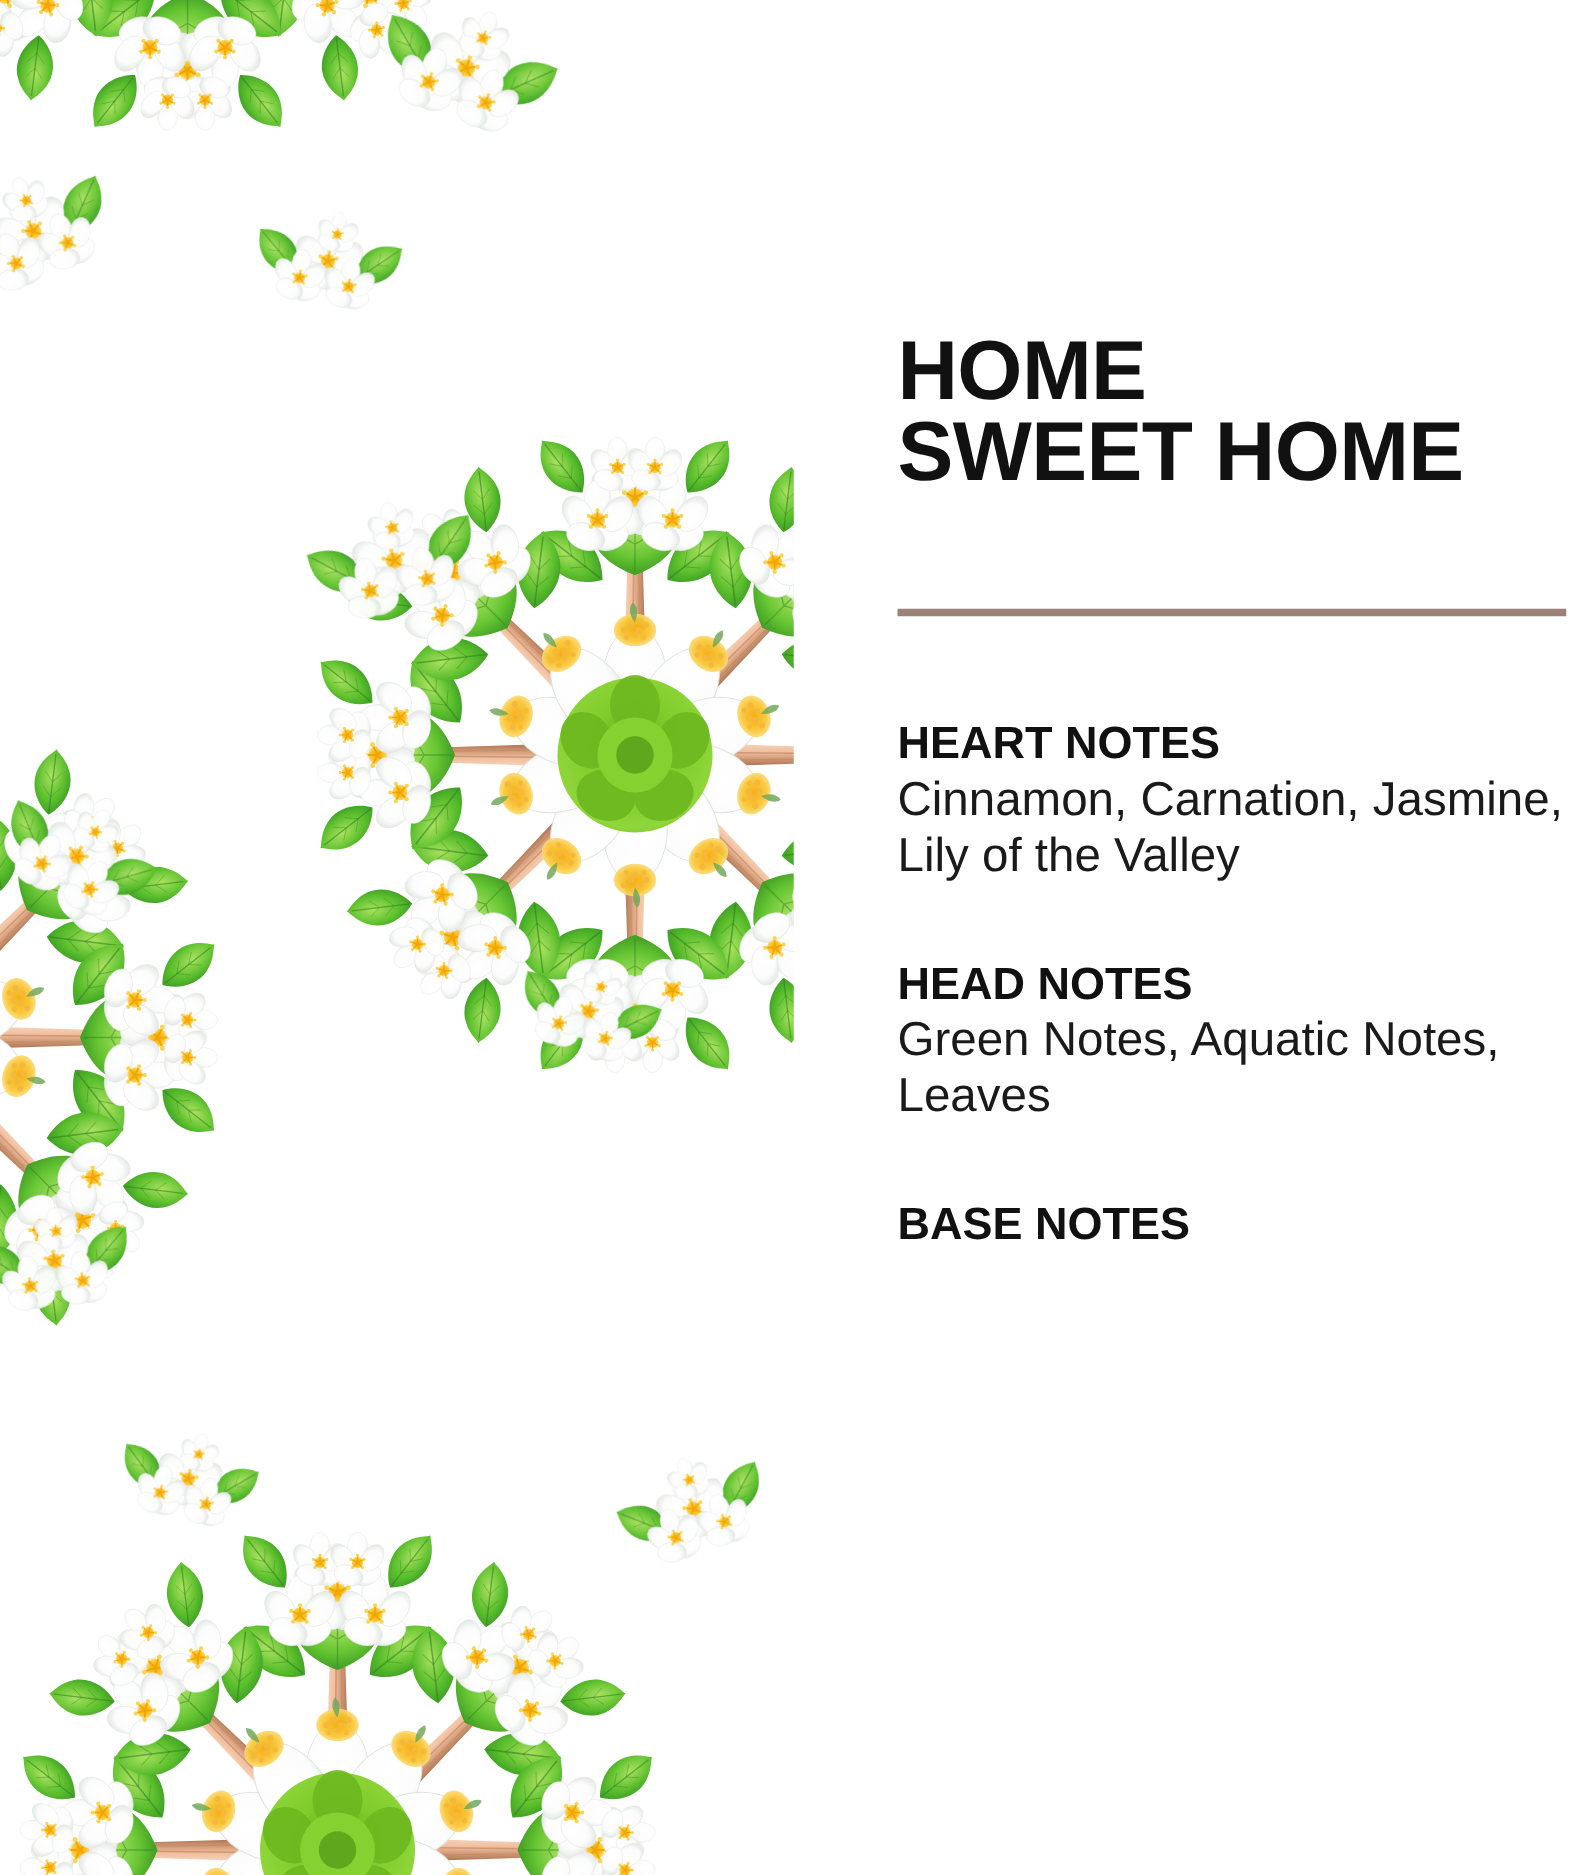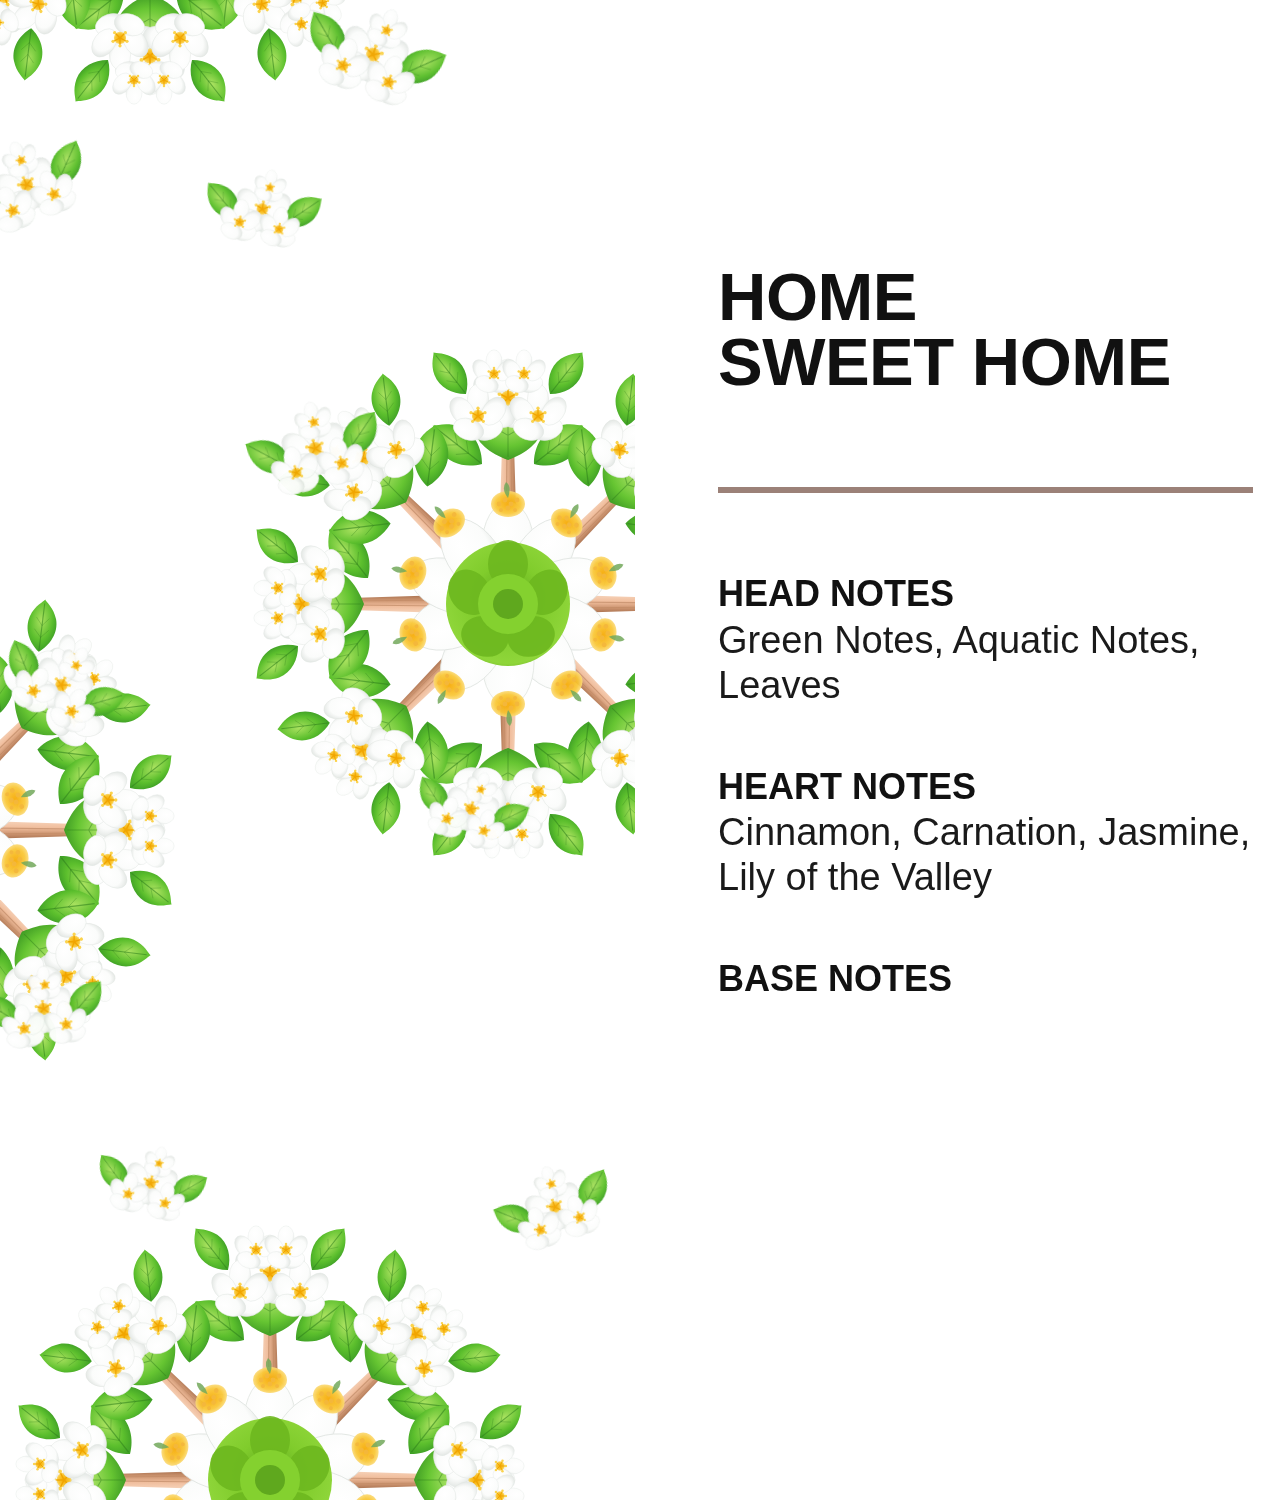--- a/index.html
+++ b/index.html
@@ -319,29 +319,29 @@
     <div class="title-block">
       <h1 class="title">HOME
 SWEET HOME</h1>
     </div>
 
     <div class="divider" style="background: rgb(155, 129, 120);"></div>
 
     <div class="notes">
 
       <div class="note-group">
+        <h2 class="note-heading">HEART NOTES</h2>
+        <p class="note-body">Cinnamon, Carnation, Jasmine, Lily of the Valley</p>
+      </div>
+
+      <div class="note-group">
         <h2 class="note-heading">HEAD NOTES</h2>
         <p class="note-body">Green Notes, Aquatic Notes, Leaves</p>
       </div>
 
       <div class="note-group">
-        <h2 class="note-heading">HEART NOTES</h2>
-        <p class="note-body">Cinnamon, Carnation, Jasmine, Lily of the Valley</p>
-      </div>
-
-      <div class="note-group">
         <h2 class="note-heading">BASE NOTES</h2>
       </div>
 
     </div>
   </div>
 
 </div>
 
 </body></html>

